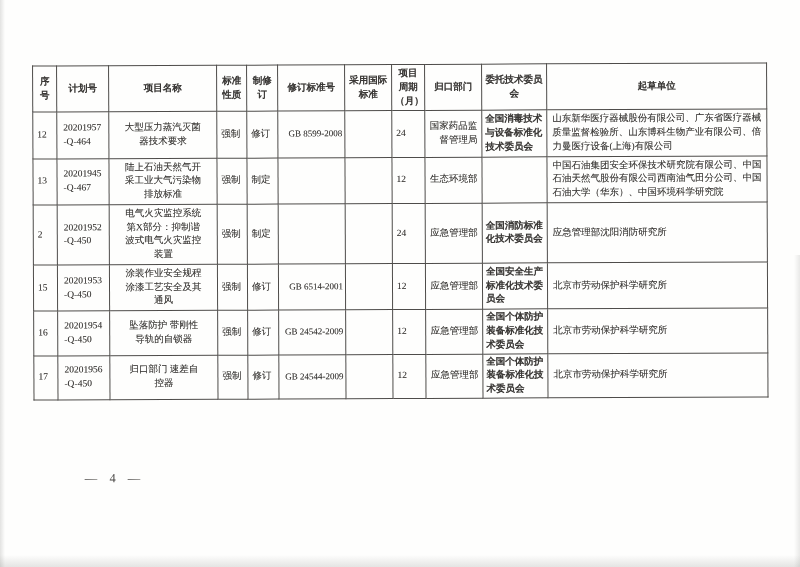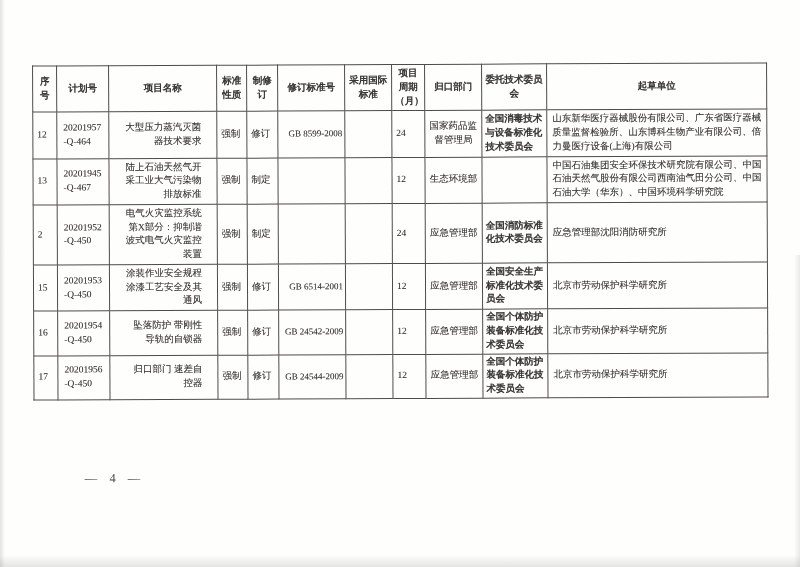--- a/index.html
+++ b/index.html
@@ -58,23 +58,23 @@
   .std-table th {
     font-weight: bold;
     text-align: center;
     padding: 2px 3px;
   }
   .std-table thead tr { height: 46px; }
   tr.r-lg { height: 44px; }
   tr.r-sm { height: 42px; }
   td.c { text-align: left; }
   td.plan { text-align: left; padding: 2px 6px; margin-top: 28px; }
-  td.name { text-align: right; padding: 2px 15px; }
+  td.name { text-align: center; padding: 2px 15px; }
   td.std { text-align: right; white-space: nowrap; font-size: 9px; padding: 2px 2px 2px 5px; overflow: hidden; }
-  td.dept { text-align: center; padding: 2px 4px; }
+  td.dept { text-align: right; padding: 2px 4px; }
   td.cmte { text-align: left; padding: 1px 3px; font-weight: bold; }
   td.draft { text-align: left; padding: 2px 5px; }
   .page-number {
     position: absolute;
     left: 84px;
     top: 470px;
     font-size: 12.5px;
     color: #4c4a48;
     letter-spacing: 1px;
     word-spacing: 7px;

